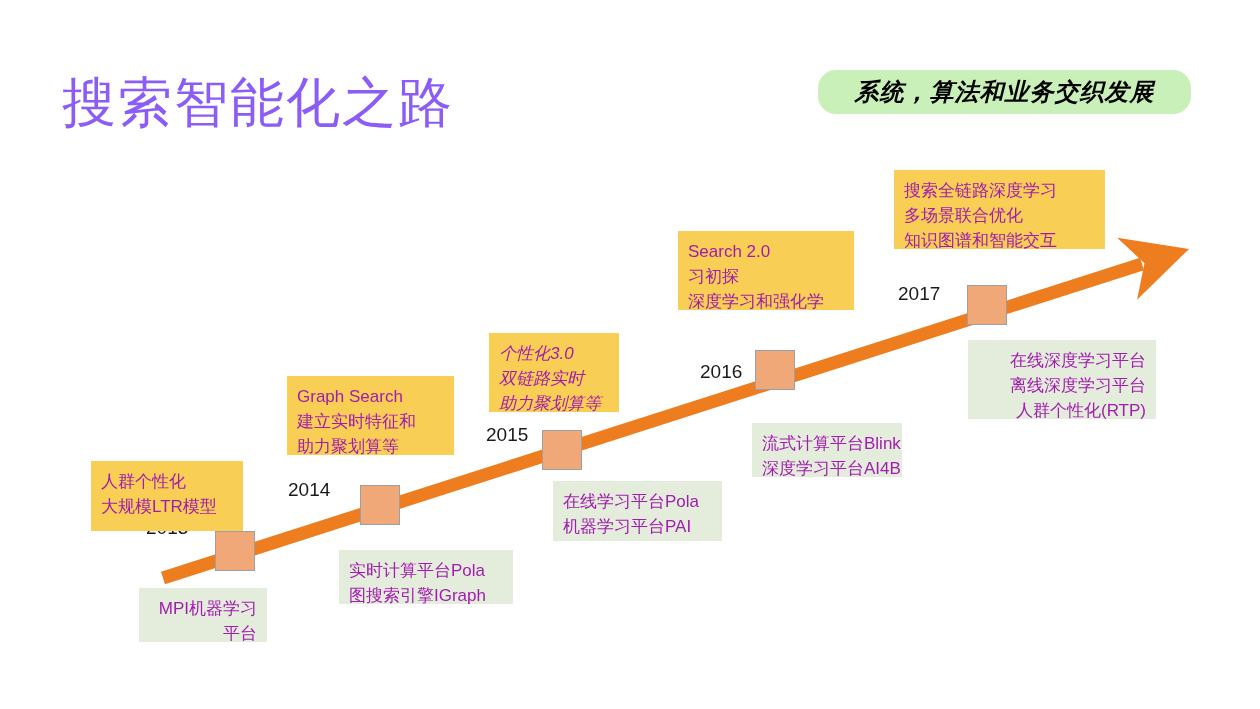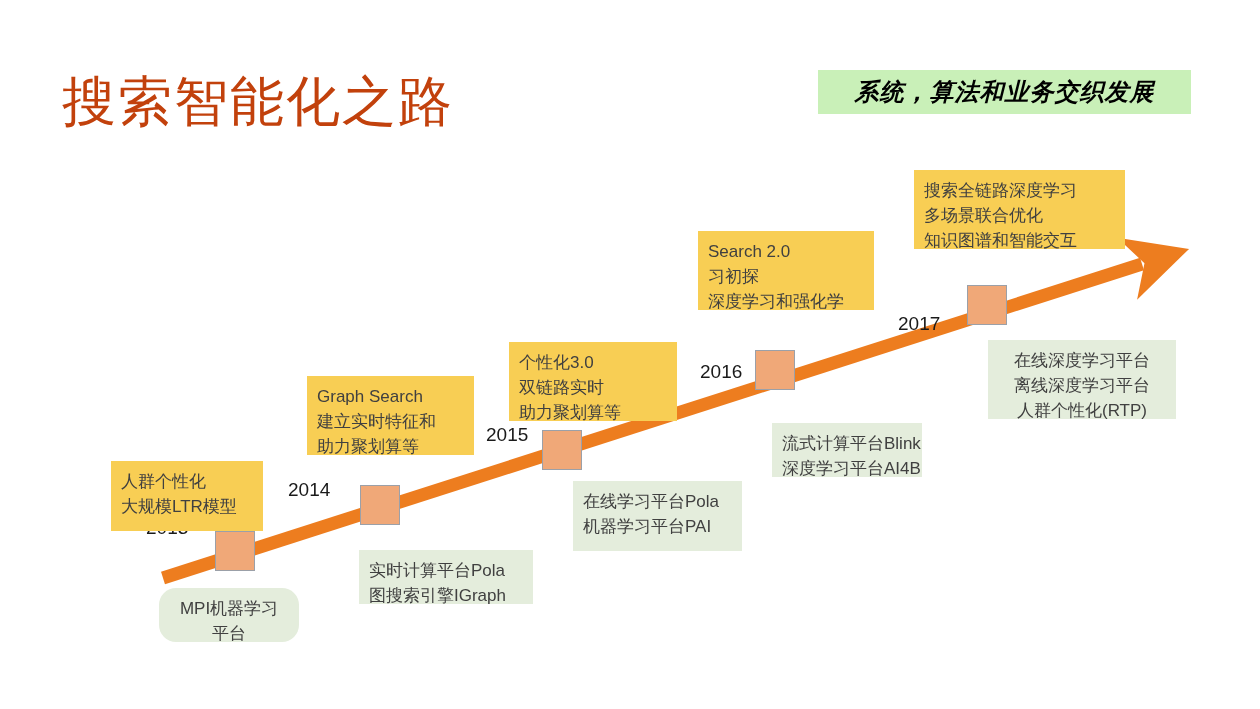--- a/index.html
+++ b/index.html
@@ -22,39 +22,40 @@
     width: 1260px;
     height: 709px;
     background: #ffffff;
   }
 
   
   .page-title {
     position: absolute;
     left: 62px;
     top: 70px;
-    font-family: Liberation Serif, serif;
+    font-family: Liberation Sans, sans-serif;
     font-size: 54px;
     line-height: 64px;
-    color: #c2410c;
+    color: #8b5cf6;
     letter-spacing: 2px;
     white-space: nowrap;
   }
 
   
   .banner {
     position: absolute;
     left: 818px;
     top: 70px;
     width: 373px;
     height: 44px;
     background: #C9F0B8;
     display: flex;
     align-items: center;
     justify-content: center;
+    border-radius: 18px;
   }
   .banner-text {
     font-family: "DejaVu Serif", "Liberation Serif", serif;
     font-style: italic;
     font-weight: bold;
     font-size: 24px;
     color: #000000;
     white-space: nowrap;
     letter-spacing: 1px;
   }
@@ -88,32 +89,31 @@
     white-space: nowrap;
   }
 
   
   .box {
     position: absolute;
     box-sizing: border-box;
     padding: 8px 10px;
     font-size: 17px;
     line-height: 25px;
-    color: #404040;
-    white-space: nowrap;
-    margin-left: 20px;
+    color: #a21caf;
+    white-space: nowrap;
   }
   .box.yellow {
     background: #F8CE54;
   }
   .box.green {
     background: #E4EDDC;
   }
   .box.center {
-    text-align: center;
+    text-align: right;
   }
   .box .line {
     display: block;
   }
 </style>
 </head>
 <body>
 
 <div class="slide">
 
@@ -135,62 +135,62 @@
   <div class="node" style="left:215px; top:531px;"></div>
   <div class="node" style="left:360px; top:485px;"></div>
   <div class="node" style="left:542px; top:430px;"></div>
   <div class="node" style="left:755px; top:350px;"></div>
   <div class="node" style="left:967px; top:285px;"></div>
 
   <div class="year" style="left:146px; top:517px;">2013</div>
   <div class="year" style="left:288px; top:479px;">2014</div>
   <div class="year" style="left:486px; top:424px;">2015</div>
   <div class="year" style="left:700px; top:361px;">2016</div>
-  <div class="year" style="left:898px; top:283px;margin-top:30px;">2017</div>
+  <div class="year" style="left:898px; top:283px;">2017</div>
 
   <div class="box yellow" style="left:91px; top:461px; width:152px; height:70px;">
     <span class="line">人群个性化</span>
     <span class="line">大规模LTR模型</span>
   </div>
 
   <div class="box yellow" style="left:287px; top:376px; width:167px; height:79px;">
     <span class="line">Graph Search</span>
     <span class="line">建立实时特征和</span>
     <span class="line">助力聚划算等</span>
   </div>
 
-  <div class="box yellow" style="left:489px; top:342px; width:168px; height:79px;">
+  <div class="box yellow" style="left:489px; top:333px; width:130px; height:79px;font-style:italic;">
     <span class="line">个性化3.0</span>
     <span class="line">双链路实时</span>
     <span class="line">助力聚划算等</span>
   </div>
 
   <div class="box yellow" style="left:678px; top:231px; width:176px; height:79px;">
     <span class="line">Search 2.0</span>
     <span class="line">习初探</span>
     <span class="line">深度学习和强化学</span>
   </div>
 
   <div class="box yellow" style="left:894px; top:170px; width:211px; height:79px;">
     <span class="line">搜索全链路深度学习</span>
     <span class="line">多场景联合优化</span>
     <span class="line">知识图谱和智能交互</span>
   </div>
 
-  <div class="box green center" style="left:139px; top:588px; width:140px; height:54px;border-radius:17px;">
+  <div class="box green center" style="left:139px; top:588px; width:128px; height:54px;">
     <span class="line">MPI机器学习</span>
     <span class="line">平台</span>
   </div>
 
   <div class="box green" style="left:339px; top:550px; width:174px; height:54px;">
     <span class="line">实时计算平台Pola</span>
     <span class="line">图搜索引擎IGraph</span>
   </div>
 
-  <div class="box green" style="left:553px; top:481px; width:169px; height:70px;">
+  <div class="box green" style="left:553px; top:481px; width:169px; height:60px;">
     <span class="line">在线学习平台Pola</span>
     <span class="line">机器学习平台PAI</span>
   </div>
 
   <div class="box green" style="left:752px; top:423px; width:150px; height:54px;">
     <span class="line">流式计算平台Blink</span>
     <span class="line">深度学习平台AI4B</span>
   </div>
 
   <div class="box green center" style="left:968px; top:340px; width:188px; height:79px;">

